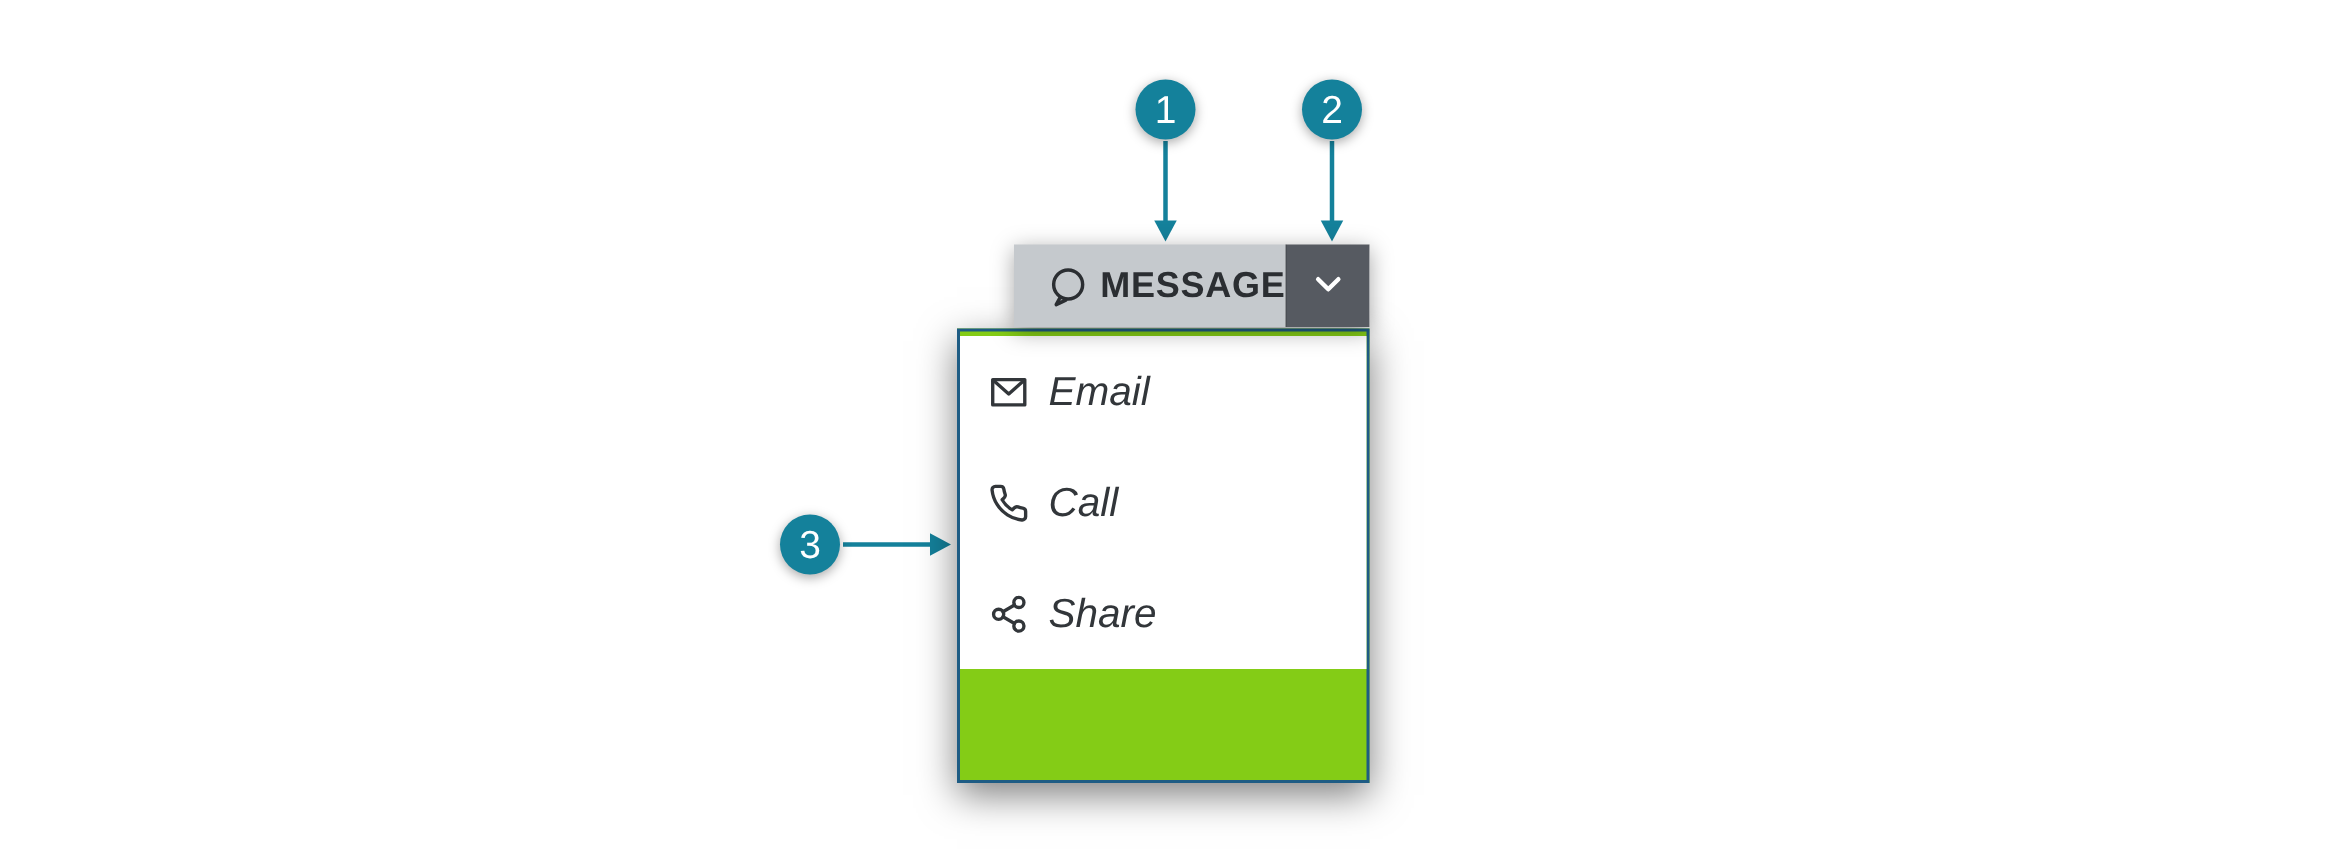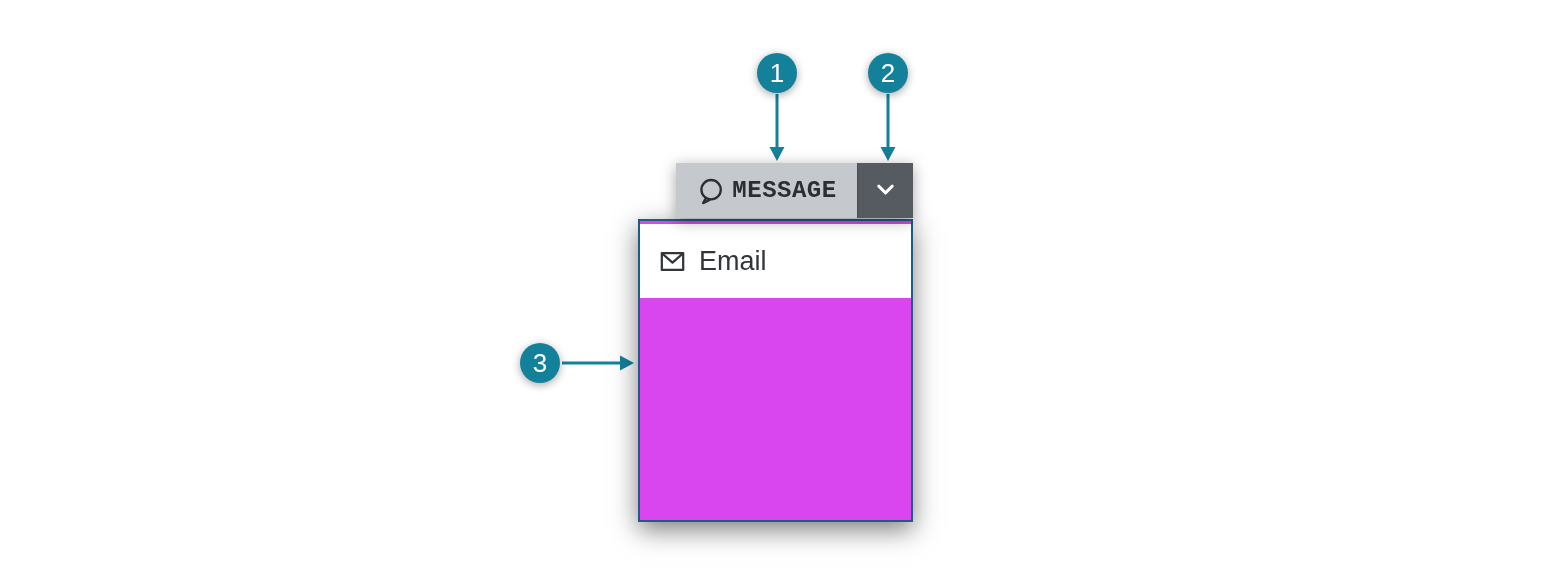--- a/index.html
+++ b/index.html
@@ -45,24 +45,24 @@
     display: flex;
     box-shadow: 0 3px 14px rgba(0,0,0,0.35);
     z-index: 3;
   }
   .split-button-main {
     width: 181px; height: 55px;
     background: #C5C9CD;
     border: none;
     display: flex;
     align-items: center;
-    justify-content: center;
+    justify-content: flex-end;
     gap: 9px;
     cursor: pointer;
-    font-family: Liberation Mono, monospace;
+    font-family: Liberation Sans, sans-serif;
   }
   .split-button-main .label {
     font-size: 24px;
     font-weight: bold;
     letter-spacing: 0.5px;
     color: #2B2E32;
   }
   .split-button-arrow {
     width: 56px; height: 55px;
     background: #565A61;
@@ -72,25 +72,26 @@
     align-items: center;
     justify-content: center;
     cursor: pointer;
   }
 
   
   .dropdown-panel {
     position: absolute;
     left: 638px; top: 219px;
     width: 275px; height: 303px;
-    background: #d946ef;
+    background: #84cc16;
     border: 2px solid #1E5C84;
     box-shadow: 0 8px 24px rgba(0,0,0,0.5);
     padding-top: 3px;
     z-index: 2;
+    font-style: italic;
   }
   .dropdown-item {
     height: 74px;
     display: flex;
     align-items: center;
     padding-left: 19px;
     gap: 13px;
     cursor: pointer;
     background: #ffffff;
   }
@@ -149,18 +150,38 @@
     <div class="dropdown-item">
       <span class="item-icon">
         <svg width="27" height="27" viewBox="0 0 24 24" fill="none" stroke="#32363A" stroke-width="2" stroke-linecap="round" stroke-linejoin="round">
           <rect x="2.5" y="4.5" width="19" height="15"></rect>
           <polyline points="3.5 5.5 12 13 20.5 5.5"></polyline>
         </svg>
       </span>
       <span class="item-label">Email</span>
     </div>
 
+    <div class="dropdown-item">
+      <span class="item-icon">
+        <svg width="27" height="27" viewBox="0 0 24 24" fill="none" stroke="#32363A" stroke-width="2" stroke-linecap="round" stroke-linejoin="round">
+          <path d="M22 16.92v3a2 2 0 0 1-2.18 2 19.79 19.79 0 0 1-8.63-3.07 19.5 19.5 0 0 1-6-6 19.79 19.79 0 0 1-3.07-8.67A2 2 0 0 1 4.11 2h3a2 2 0 0 1 2 1.72 12.84 12.84 0 0 0 .7 2.81 2 2 0 0 1-.45 2.11L8.09 9.91a16 16 0 0 0 6 6l1.27-1.27a2 2 0 0 1 2.11-.45 12.84 12.84 0 0 0 2.81.7A2 2 0 0 1 22 16.92z"></path>
+        </svg>
+      </span>
+      <span class="item-label">Call</span>
+    </div>
 
 
+    <div class="dropdown-item">
+      <span class="item-icon">
+        <svg width="27" height="27" viewBox="0 0 24 24" fill="none" stroke="#32363A" stroke-width="2" stroke-linecap="round" stroke-linejoin="round">
+          <circle cx="18" cy="5" r="3"></circle>
+          <circle cx="6" cy="12" r="3"></circle>
+          <circle cx="18" cy="19" r="3"></circle>
+          <line x1="8.59" y1="13.51" x2="15.42" y2="17.49"></line>
+          <line x1="15.41" y1="6.51" x2="8.59" y2="10.49"></line>
+        </svg>
+      </span>
+      <span class="item-label">Share</span>
+    </div>
 
   </div>
 
 </div>
 
 </body></html>

